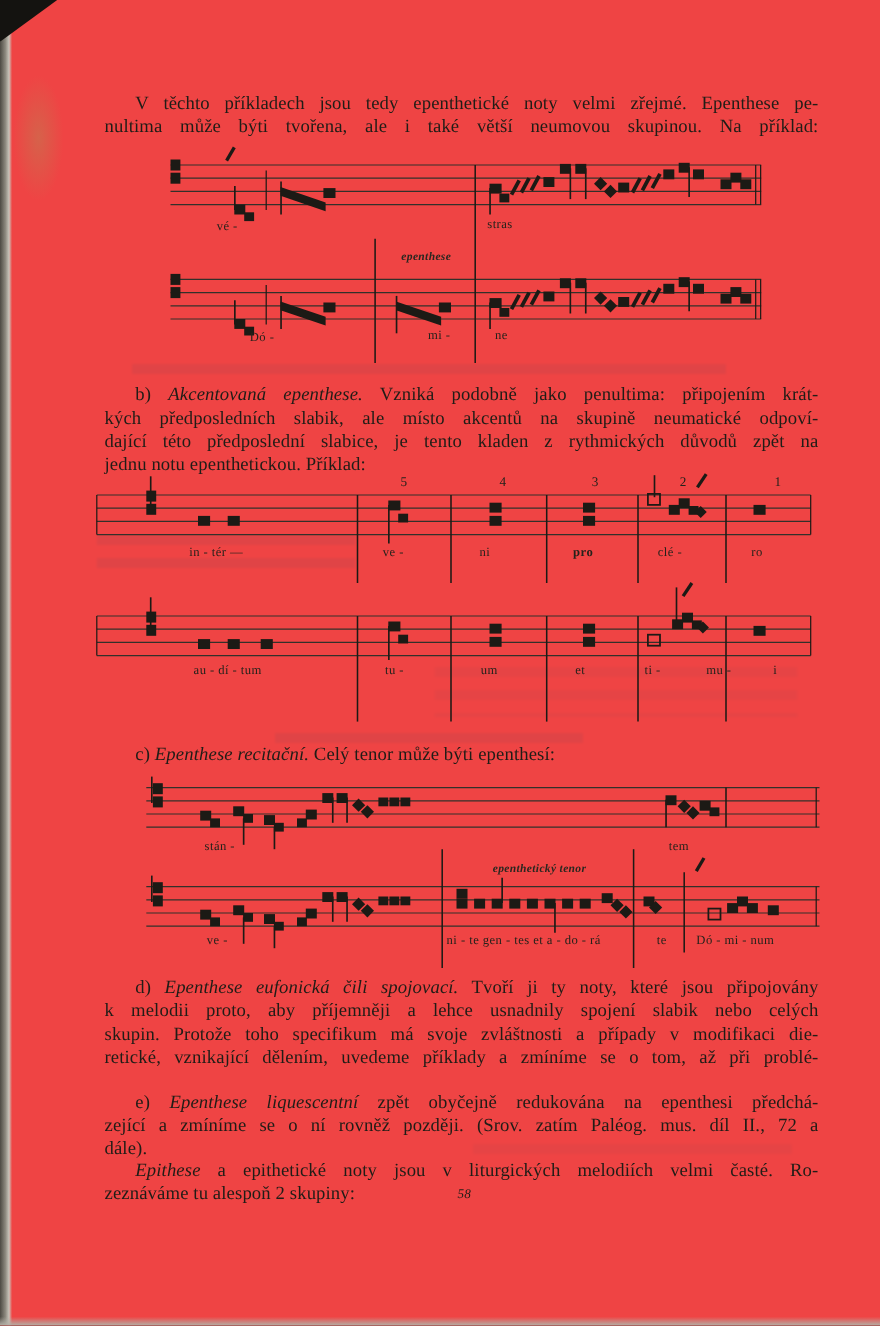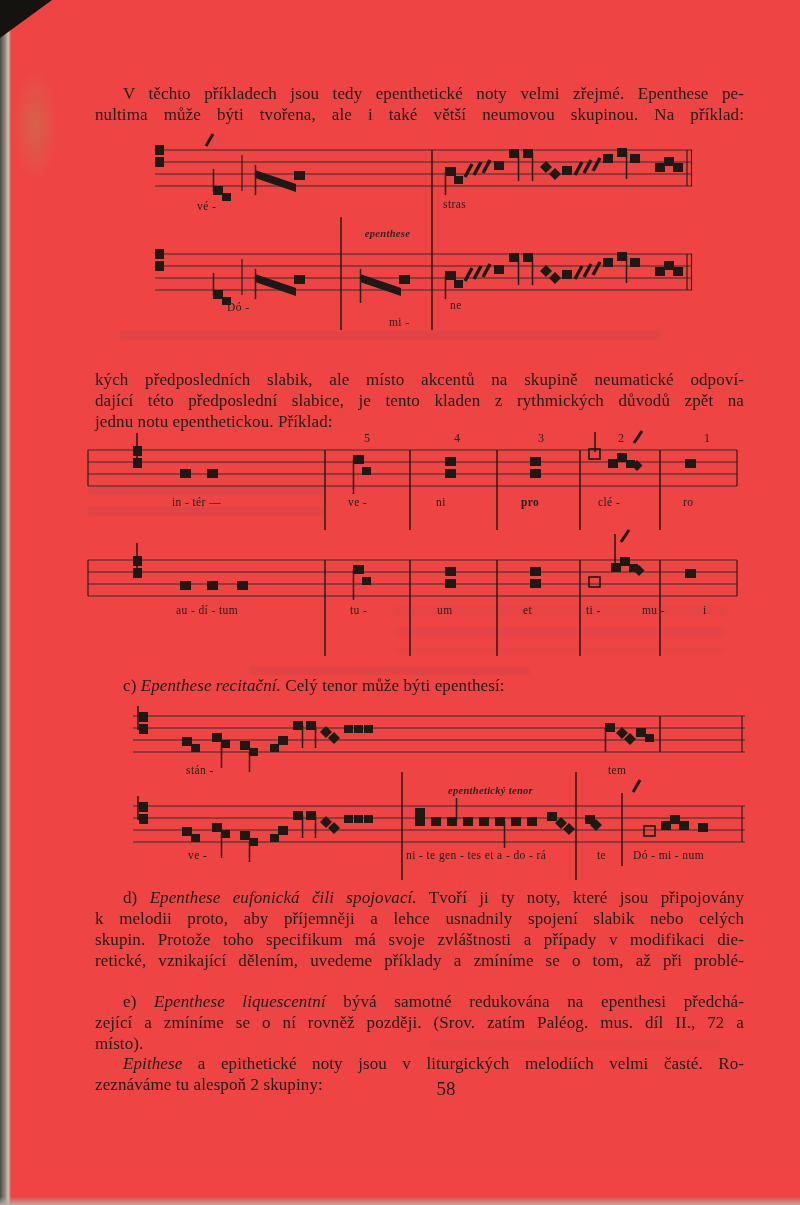--- a/index.html
+++ b/index.html
@@ -16,21 +16,21 @@
              background:radial-gradient(ellipse at 50% 50%,rgba(173,146,85,.38),rgba(173,146,85,0) 70%);}
   .ghost{position:absolute;opacity:.08;filter:blur(1.2px);
          background:repeating-linear-gradient(180deg,#3a4766 0 9px,transparent 9px 21px);}
   .ghost.pink{background:repeating-linear-gradient(180deg,#8a4a55 0 9px,transparent 9px 21px);}
   
   .line{position:absolute;left:95px;width:649px;font-size:17px;line-height:20.5px;
         letter-spacing:.1px;}
   .just{text-align:justify;text-align-last:justify;}
   .ind{text-indent:28px;}
   .it{font-style:italic;text-align:right;}
-  .pgnum{position:absolute;left:416px;top:1078px;width:60px;text-align:center;font-size:19px;}
+  .pgnum{position:absolute;left:416px;top:1078px;width:60px;font-size:12px;font-style:italic;}
   
   .lyr{position:absolute;font-size:11.5px;letter-spacing:.4px;color:#25221b;white-space:nowrap;}
   .lyr.bold{font-weight:bold;}
   .num{position:absolute;width:16px;text-align:center;font-size:12px;color:#25221b;}
   .figlabel{position:absolute;font-size:10.5px;font-style:italic;font-weight:bold;
             letter-spacing:.3px;color:#2a2720;text-align:center;white-space:nowrap;}
   svg{position:absolute;overflow:visible;}
   svg .sl{stroke:#33302a;stroke-width:1.1;}         
   svg line{stroke:#1c1a15;}
   svg .stem{stroke-width:1.5;}
@@ -134,24 +134,25 @@
         <rect x="523" y="30" width="10" height="9"></rect>
         <line class="thinbar" x1="537" y1="17" x2="537" y2="53"></line>
         <line class="thinbar" x1="541.5" y1="17" x2="541.5" y2="53"></line>
       </g>
       <use href="#mel" transform="translate(0,104)"></use>
     </svg>
     <span class="lyr" style="left:197px;top:200px">vé -</span>
     <span class="lyr" style="left:443px;top:198px">stras</span>
     <span class="figlabel" style="left:340px;top:228px;width:95px">epenthese</span>
     <span class="lyr" style="left:227px;top:301px">Dó -</span>
-    <span class="lyr" style="left:389px;top:316px">mi -</span>
+    <span class="lyr" style="left:389px;top:299px">mi -</span>
     <span class="lyr" style="left:450px;top:299px">ne</span>
   </div>
 
+  <div class="line just ind" style="top:349px"><span>b) </span><span class="it">Akcentovaná epenthese.</span><span> Vzniká podobně jako penultima: připojením krát-</span></div>
   <div class="line just" style="top:370px">kých předposledních slabik, ale místo akcentů na skupině neumatické odpoví-</div>
   <div class="line" style="top:412px">jednu notu epenthetickou. Příklad:</div>
   <div class="line just" style="top:391px">dající této předposlední slabice, je tento kladen z rythmických důvodů zpět na</div>
 
   <div>
     <span class="num" style="left:359px;top:431px">5</span>
     <span class="num" style="left:449px;top:431px">4</span>
     <span class="num" style="left:533px;top:431px">3</span>
     <span class="num" style="left:613px;top:431px">2</span>
     <span class="num" style="left:699px;top:431px">1</span>
@@ -339,22 +340,22 @@
     <span class="lyr" style="left:406px;top:849px">ni - te gen - tes et  a - do - rá</span>
     <span class="lyr" style="left:597px;top:849px">te</span>
     <span class="lyr" style="left:633px;top:849px">Dó - mi - num</span>
   </div>
 
   <div class="line just" style="top:909px">k melodii proto, aby příjemněji a lehce usnadnily spojení slabik nebo celých</div>
   <div class="line just ind" style="top:888px"><span>d) </span><span class="it">Epenthese eufonická čili spojovací.</span><span> Tvoří ji ty noty, které jsou připojovány</span></div>
   <div class="line just" style="top:930px">skupin. Protože toho specifikum má svoje zvláštnosti a případy v modifikaci die-</div>
   <div class="line just" style="top:951px">retické, vznikající dělením, uvedeme příklady a zmíníme se o tom, až při problé-</div>
 
-  <div class="line just ind" style="top:992px"><span>e) </span><span class="it">Epenthese liquescentní</span><span> bývá samotné redukována na epenthesi předchá-</span></div>
+  <div class="line just ind" style="top:992px"><span>e) </span><span class="it">Epenthese liquescentní</span><span> zpět obyčejně redukována na epenthesi předchá-</span></div>
   <div class="line just" style="top:1013px">zející a zmíníme se o ní rovněž později. (Srov. zatím Paléog. mus. díl II., 72 a</div>
-  <div class="line" style="top:1034px">místo).</div>
+  <div class="line" style="top:1034px">dále).</div>
 
   <div class="line just ind" style="top:1054px"><span class="it">Epithese</span><span> a epithetické noty jsou v liturgických melodiích velmi časté. Ro-</span></div>
   <div class="line" style="top:1075px">zeznáváme tu alespoň 2 skupiny:</div>
 
   <div class="pgnum">58</div>
 
 </div>
 
 </body></html>

